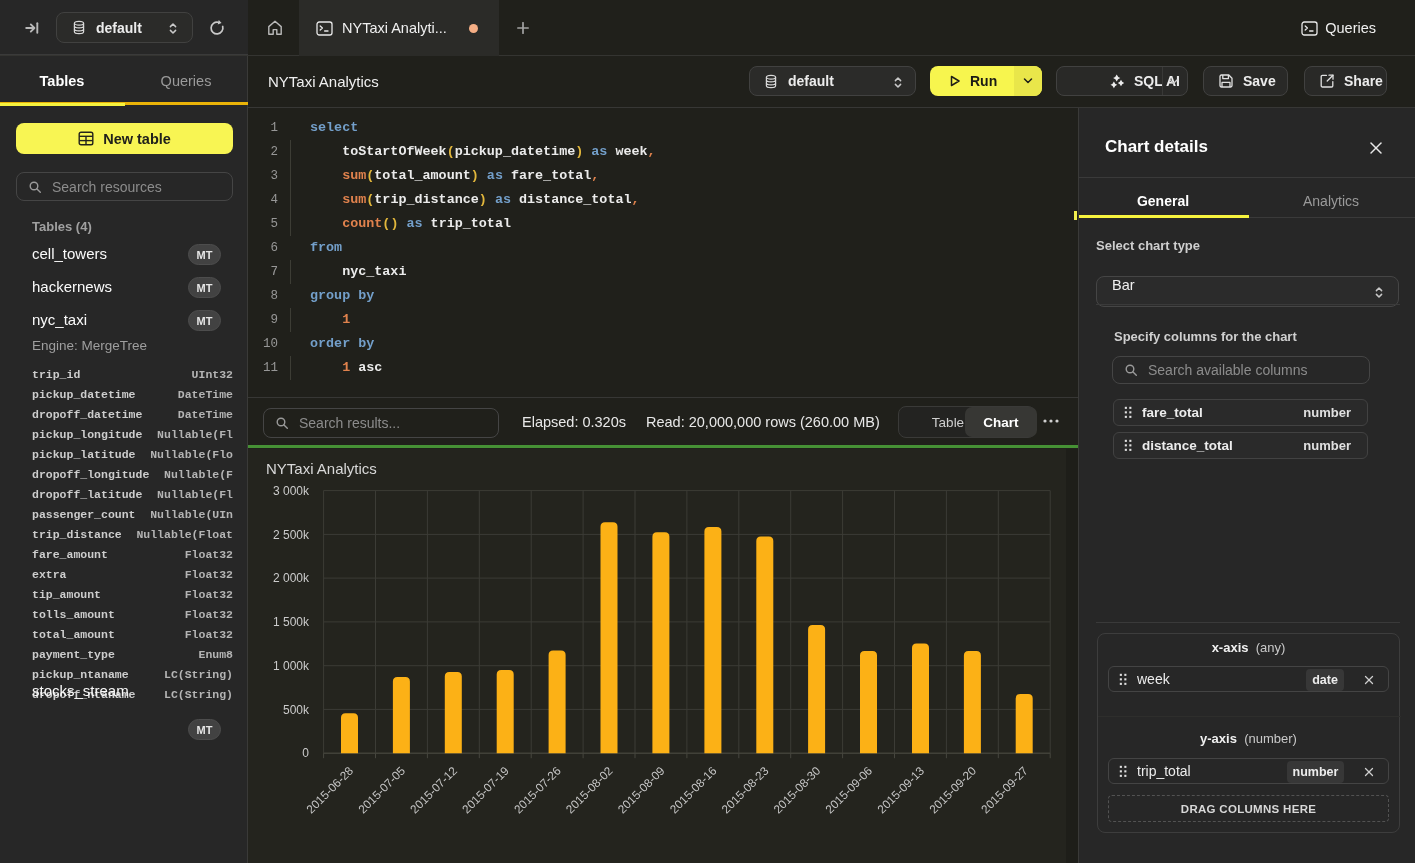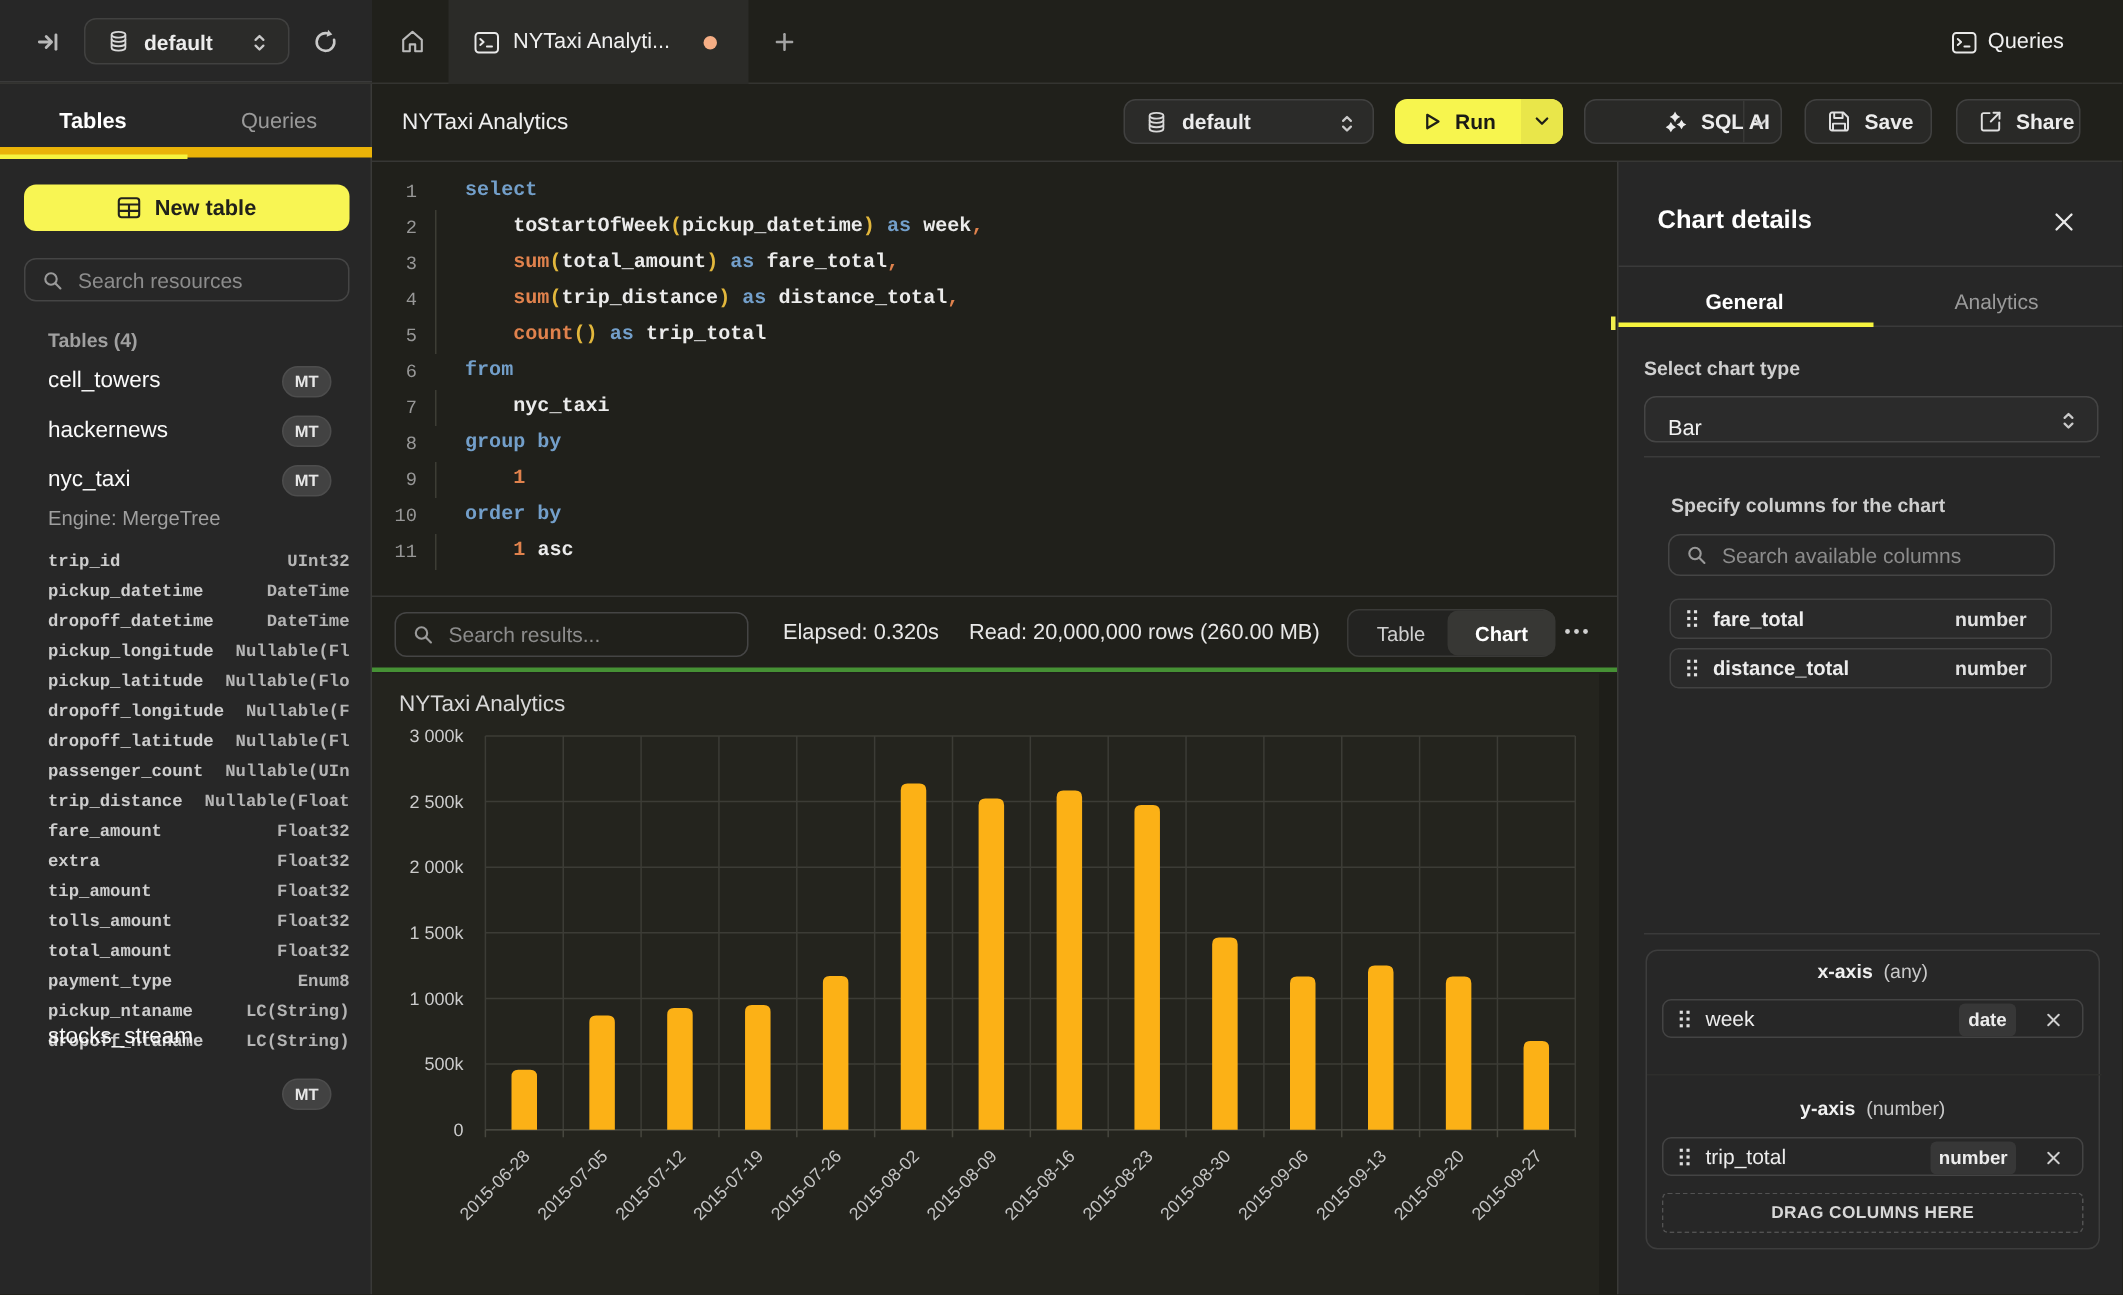--- a/index.html
+++ b/index.html
@@ -12,21 +12,21 @@
   #topbar { left:0; top:0; width:1415px; height:56px; background:#20201b; border-bottom:1px solid #343431; }
   .sel { background:#2b2b29; border:1px solid #414140; border-radius:8px; display:flex; align-items:center; }
   .sel .lbl { color:#ececec; font-size:14px; font-weight:700; }
   #tab1 { left:299px; top:0; width:200px; height:56px; background:#2b2b28; display:flex; align-items:center; }
   #tab1 .t { color:#f0f0f0; font-size:14.5px; margin-left:9px; }
   #tab1 .dot { width:9px; height:9px; border-radius:50%; background:#f5ae85; margin-left:22px; }
   #queriesTop { right:39px; top:0; height:56px; display:flex; align-items:center; gap:7px; color:#f0f0f0; font-size:14.5px; font-weight:400; }
 
   
   #sidebar { left:0; top:56px; width:248px; height:807px; background:#272727; border-right:1px solid #3a3a38; }
-  #sbtabs { left:0; top:56px; width:248px; height:49px; border-bottom:7px solid #eab308; }
+  #sbtabs { left:0; top:56px; width:248px; height:49px; border-bottom:3px solid #eab308; }
   #sbtabs .tt { position:absolute; top:0; height:49px; width:124px; display:flex; align-items:center; justify-content:center; font-size:14.5px; }
   #sbtabs .yellow { position:absolute; left:0; top:47px; width:125px; height:3px; background:#f6f33e; }
   #newtable { left:16px; top:123px; width:217px; height:31px; background:#f8f553; border-radius:8px; display:flex; align-items:center; justify-content:center; gap:9px; color:#21211b; font-size:14.5px; font-weight:700; }
   .searchbox { border:1px solid #454545; border-radius:8px; display:flex; align-items:center; color:#8c8c8c; font-size:14px; }
   .searchbox svg { margin-left:13px; }
   .searchbox span { margin-left:10px !important; }
   #sbsearch { left:16px; top:172px; width:217px; height:29px; }
   .sbsec { color:#a0a0a0; font-size:13px; font-weight:700; }
   .sbrow { position:absolute; left:32px; color:#fafafa; font-size:15px; }
   .mt { position:absolute; left:188px; width:33px; height:21px; background:#424242; border:1px solid #4d4d4d; border-radius:11px; color:#e6e6e6; font-size:11px; font-weight:700; display:flex; align-items:center; justify-content:center; }
@@ -46,34 +46,34 @@
   #code .cd { position:absolute; left:42px;margin-left:20px; }
   .kw { color:#739fca; } .fn { color:#e0824d; } .pr { color:#e2b73c; } .id { color:#ebebeb; } .nm { color:#e0824d; }
   .guide { position:absolute; width:1px; background:#3d3d35; left:42px; }
 
   
   #restb { left:248px; top:398px; width:830px; height:48px; background:#20201b; }
   #resr { left:15px; top:10px; width:236px; height:30px; }
   .meta { position:absolute; top:0; height:48px; display:flex; align-items:center; color:#e8e8e8; font-size:14.5px; }
   #seg { position:absolute; left:650px; top:8px; width:138px; height:32px; border:1px solid #3a3a38; background:#232321; border-radius:8px; }
   #seg .a { position:absolute; left:66px; top:0; width:72px; height:30px; background:#373734; border-radius:7px; color:#fff; font-weight:700; display:flex; align-items:center; justify-content:center; font-size:13.5px; }
-  #seg .b { position:absolute; left:2px; top:0; width:66px; height:30px; color:#cfcfcf; display:flex; align-items:center; justify-content:center; font-size:13.5px; }
+  #seg .b { position:absolute; left:16px; top:0; width:66px; height:30px; color:#cfcfcf; display:flex; align-items:center; justify-content:center; font-size:13.5px; }
   #greenline { left:248px; top:445px; width:830px; height:3px; background:#469135; }
 
   
   #chart { left:248px; top:449px; width:830px; height:414px; background:#24241e; }
 
   
   #panel { left:1078px; top:108px; width:337px; height:755px; background:#272727; border-left:1px solid #3a3a38; }
   #panel .hdr { position:absolute; left:0; top:0; width:337px; height:70px; border-bottom:1px solid #3a3a3a; }
   #panel .hdr .t { position:absolute; left:26px; top:29px; color:#fff; font-size:17px; font-weight:700; }
   #ptabs { position:absolute; left:0; top:70px; width:337px; height:40px; border-bottom:1px solid #3a3a3a; }
   #ptabs .tt { position:absolute; top:3px; height:40px; width:168px; display:flex; align-items:center; justify-content:center; font-size:14px; }
   .plabel { position:absolute; color:#cfcfcf; font-size:13px; font-weight:700; }
-  .pselect { position:absolute; background:#2b2b2b; border:1px solid #454545; border-radius:8px; display:flex; align-items:flex-end; color:#f0f0f0; font-size:14.5px; }
+  .pselect { position:absolute; background:#2b2b2b; border:1px solid #454545; border-radius:8px; display:flex; align-items:flex-start; color:#f0f0f0; font-size:14.5px;margin-top:12px; }
   .pdiv { position:absolute; left:17px; width:304px; height:1px; background:#3a3a3a; }
   .colrow { position:absolute; background:#2a2a2a; border:1px solid #424242; border-radius:6px; display:flex; align-items:center; color:#ececec; font-size:13.5px; }
   .colrow .ty2 { position:absolute; right:16px; color:#e0e0e0; font-weight:700; font-size:13px; }
   #axesbox { position:absolute; left:18px; top:525px; width:303px; height:200px; border:1px solid #3d3d3d; border-radius:8px; }
   .axlbl { position:absolute; width:100%; text-align:center; font-size:13px; color:#e8e8e8; }
   .chip { position:absolute; background:#373737; border-radius:4px; color:#ececec; font-size:12.5px; font-weight:700; display:flex; align-items:center; justify-content:center; }
   .dragbox { position:absolute; border:1px dashed #525252; border-radius:4px; color:#d8d8d8; font-size:11.5px; font-weight:700; display:flex; align-items:center; justify-content:center; letter-spacing:.3px; }
 </style>
 </head>
 <body>

